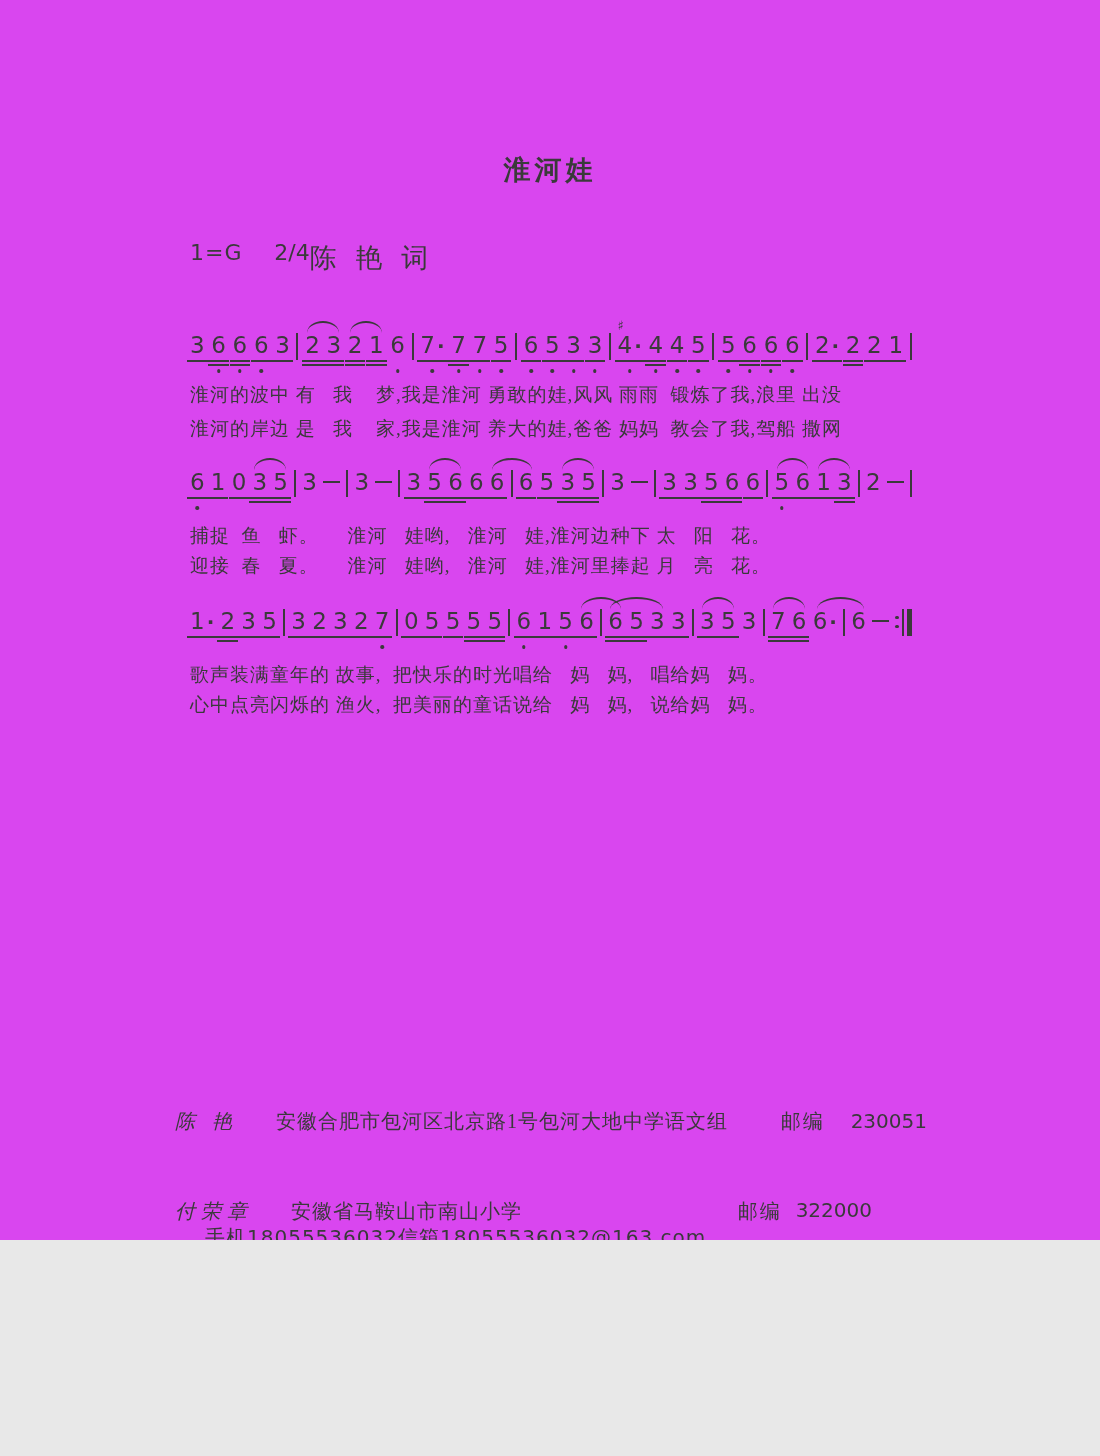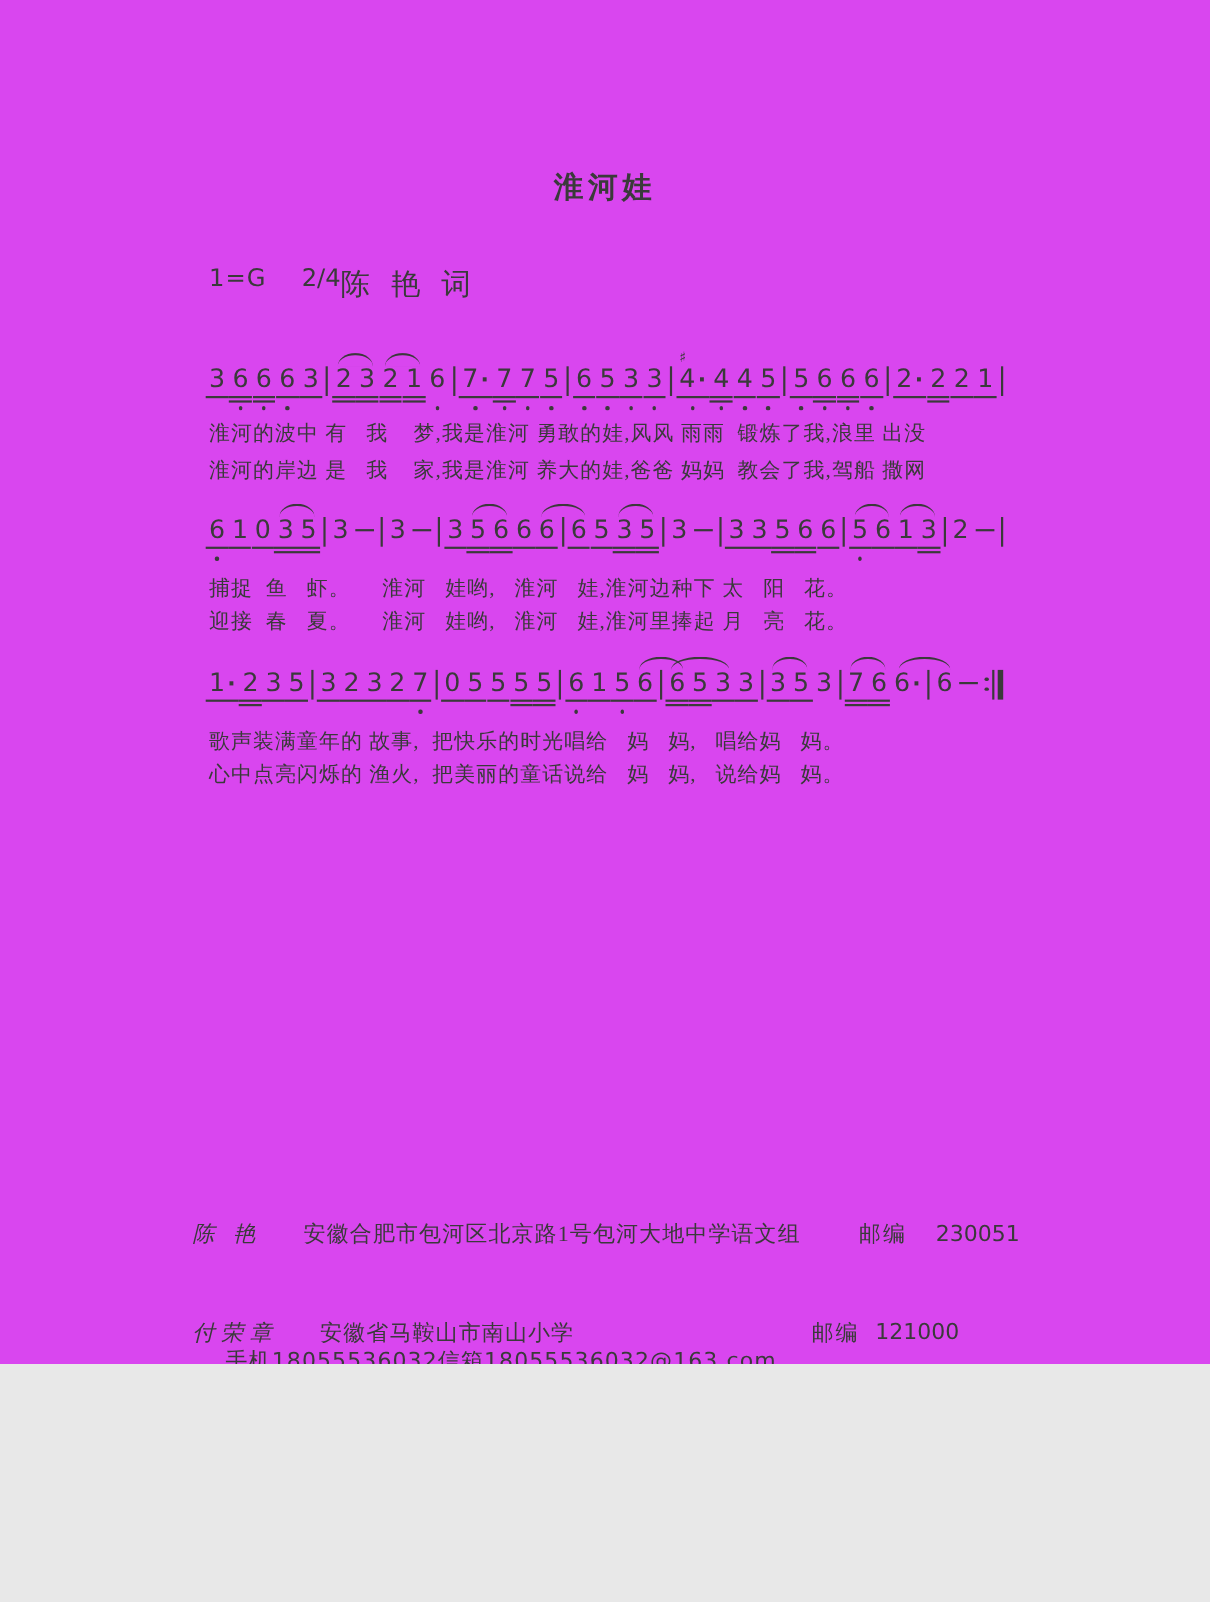--- a/index.html
+++ b/index.html
@@ -254,21 +254,21 @@
     <span class="fspace"></span>
     <span class="fzip-label">邮编</span>
     <span class="fzip">230051</span>
   </div>
 
   <div class="foot f2">
     <span class="fname">付荣章</span>
     <span class="faddr">安徽省马鞍山市南山小学</span>
     <span class="fzipgrp">
       <span class="fzip-label">邮编</span>
-      <span style="font-family:'DejaVu Sans',sans-serif;">121000</span>
+      <span style="font-family:'DejaVu Sans',sans-serif;">322000</span>
     </span>
   </div>
 
   <div class="foot f3">
     <span>手机</span>
     <span class="fnum">18055536032</span>
     <span class="femail">信箱</span>
     <span class="fnum">18055536032@163.com</span>
   </div>
 

